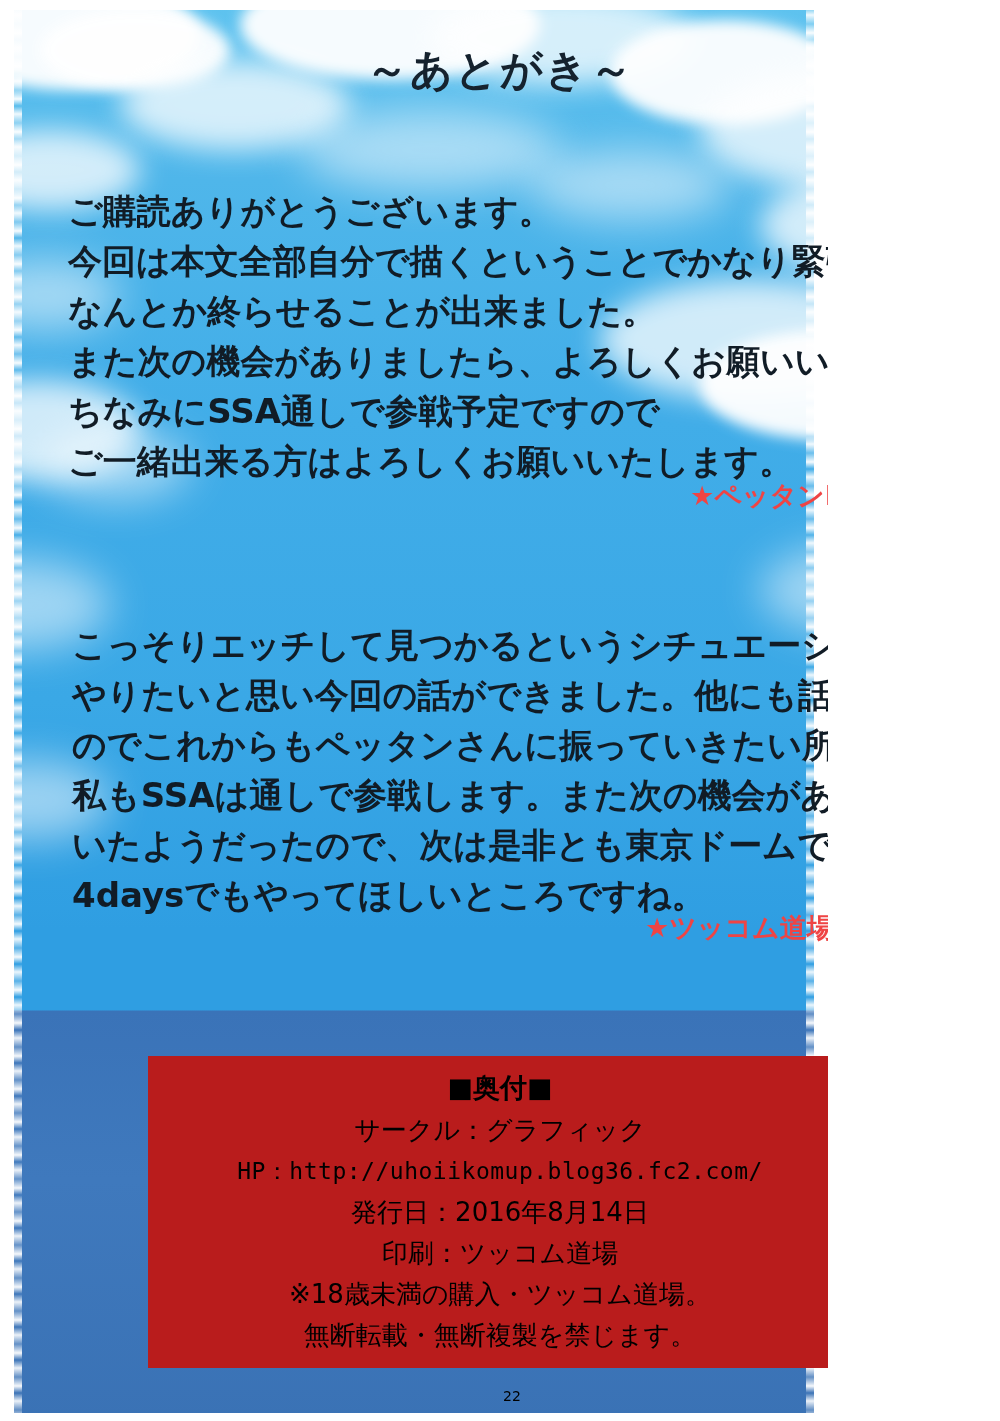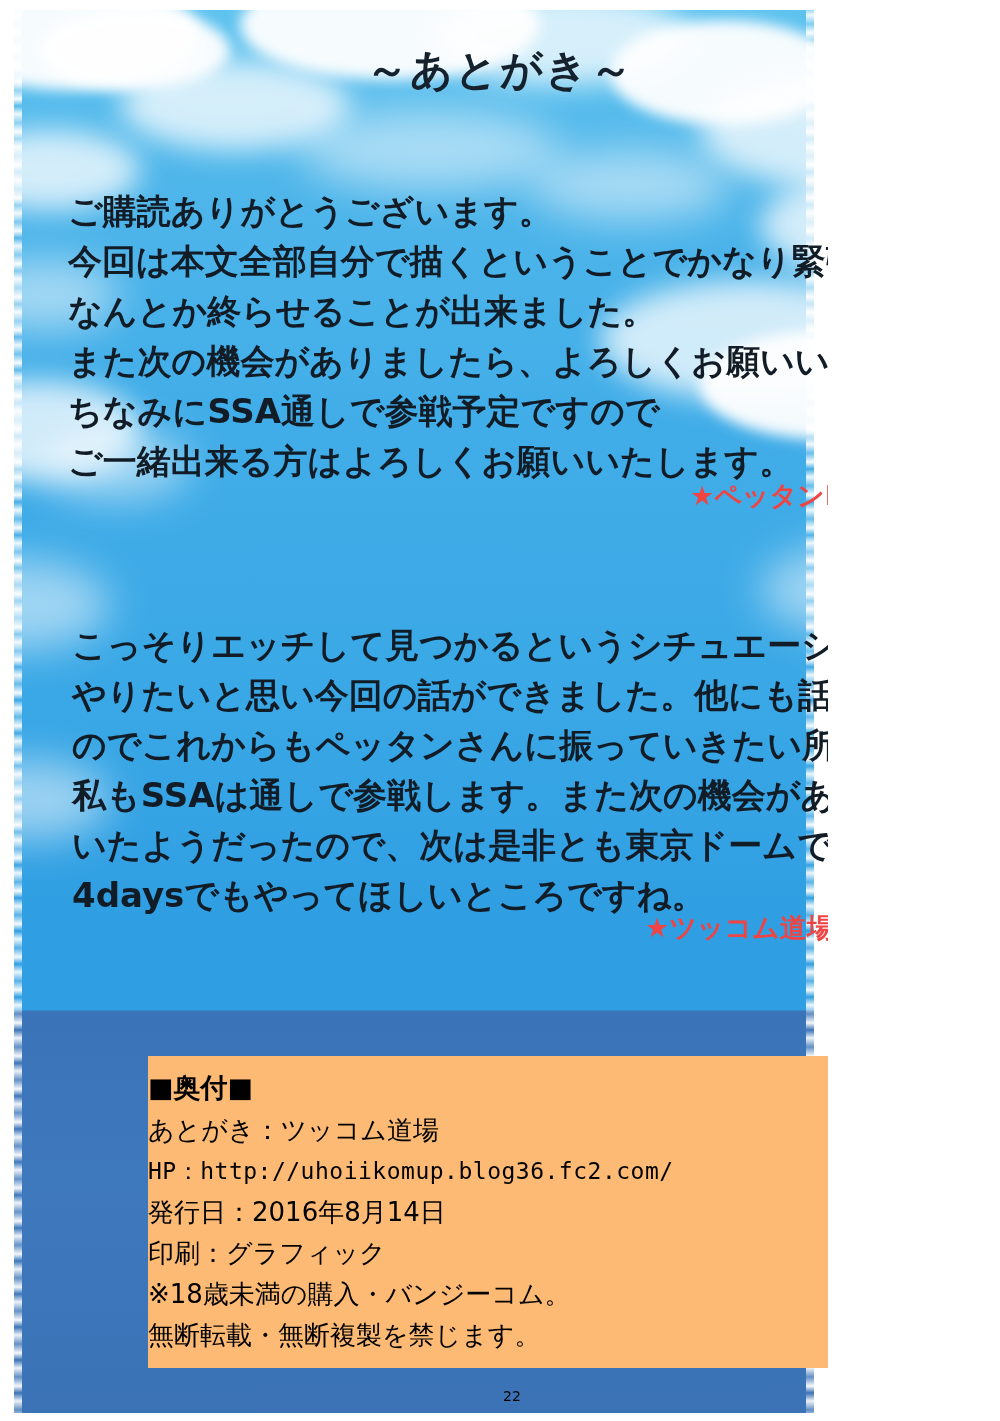--- a/index.html
+++ b/index.html
@@ -127,24 +127,24 @@
   .sign-a { left: 690px; top: 478px; }
   .sign-b { left: 645px; top: 910px; }
 
   
   .colophon {
     position: absolute;
     left: 148px;
     top: 1056px;
     width: 704px;
     height: 312px;
-    background: #fdba74;
+    background: #b91c1c;
     box-sizing: border-box;
     padding-top: 14px;
-    text-align: left;
+    text-align: center;
     color: #000000;
   }
   .colophon .title {
     font-size: 27px;
     font-weight: bold;
     font-family: "DejaVu Sans", sans-serif;
     margin-bottom: 4px;
   }
   .colophon .line {
     font-size: 26px;
@@ -225,23 +225,23 @@
     <div class="block block-b">こっそりエッチして見つかるというシチュエーションを
 やりたいと思い今回の話ができました。他にも話の構想はある
 のでこれからもペッタンさんに振っていきたい所存です。
 私もSSAは通しで参戦します。また次の機会がありましたら
 いたようだったので、次は是非とも東京ドームで3daysでも
 4daysでもやってほしいところですね。</div>
     <div class="sign sign-b">★ツッコム道場★</div>
 
     <div class="colophon">
       <div class="title">■奥付■</div>
-      <div class="line">あとがき：ツッコム道場</div>
+      <div class="line">サークル：グラフィック</div>
       <div class="line mono">HP：http://uhoiikomup.blog36.fc2.com/</div>
       <div class="line">発行日：2016年8月14日</div>
-      <div class="line">印刷：グラフィック</div>
-      <div class="line">※18歳未満の購入・バンジーコム。</div>
+      <div class="line">印刷：ツッコム道場</div>
+      <div class="line">※18歳未満の購入・ツッコム道場。</div>
       <div class="line">無断転載・無断複製を禁じます。</div>
     </div>
 
     <div class="pagenum">22</div>
   </div>
 </div>
 
 </body></html>

